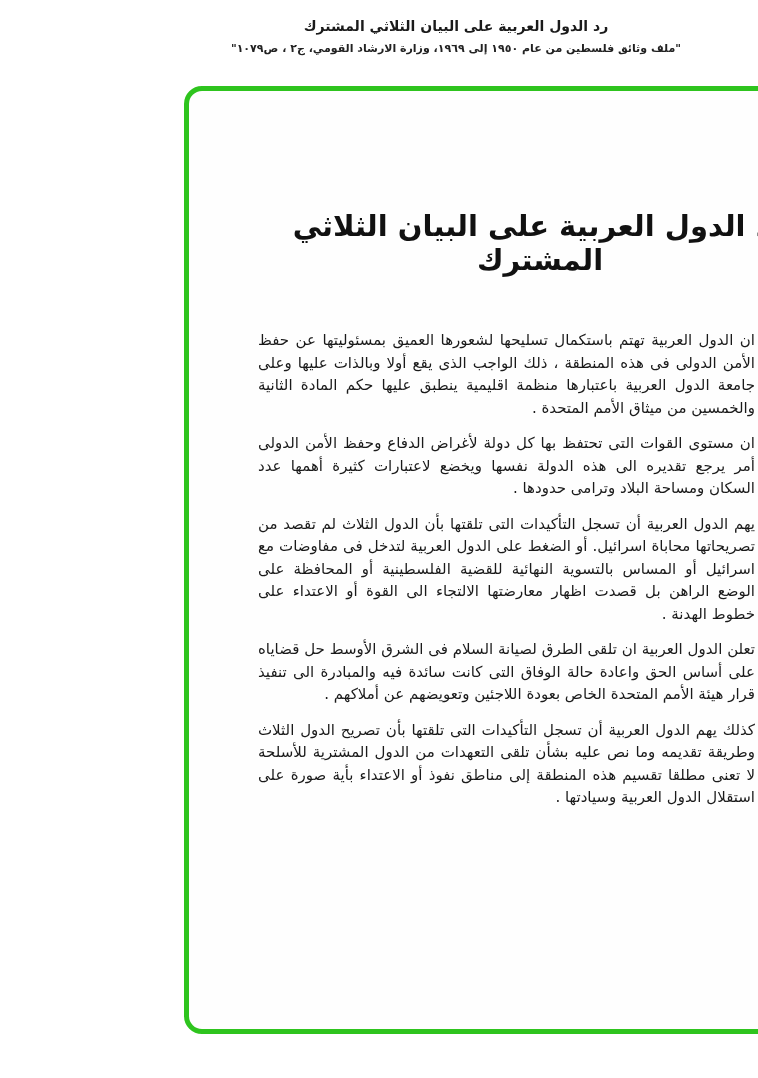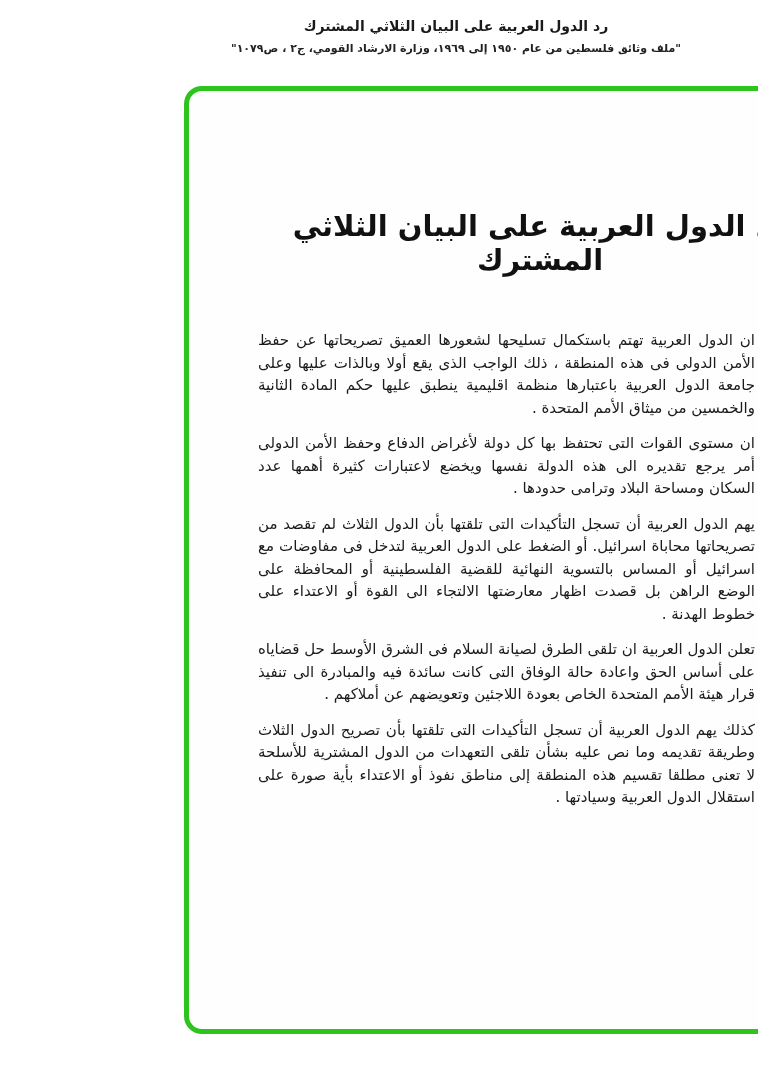--- a/index.html
+++ b/index.html
@@ -94,21 +94,21 @@
 
   <div class="scan-frame">
     <div class="scan-content">
 
       <h1 class="scan-title">رد الدول العربية على البيان الثلاثي المشترك</h1>
 
       <div class="paragraphs">
 
         <div class="para">
           <span class="num">١ —</span>
-          <span class="ptext">ان الدول العربية تهتم باستكمال تسليحها لشعورها العميق تصريحاتها عن حفظ الأمن الدولى فى هذه المنطقة ، ذلك الواجب الذى يقع أولا وبالذات عليها وعلى جامعة الدول العربية باعتبارها منظمة اقليمية ينطبق عليها حكم المادة الثانية والخمسين من ميثاق الأمم المتحدة .</span>
+          <span class="ptext">ان الدول العربية تهتم باستكمال تسليحها لشعورها العميق بمسئوليتها عن حفظ الأمن الدولى فى هذه المنطقة ، ذلك الواجب الذى يقع أولا وبالذات عليها وعلى جامعة الدول العربية باعتبارها منظمة اقليمية ينطبق عليها حكم المادة الثانية والخمسين من ميثاق الأمم المتحدة .</span>
         </div>
 
         <div class="para">
           <span class="num">٢ —</span>
           <span class="ptext">ان مستوى القوات التى تحتفظ بها كل دولة لأغراض الدفاع وحفظ الأمن الدولى أمر يرجع تقديره الى هذه الدولة نفسها ويخضع لاعتبارات كثيرة أهمها عدد السكان ومساحة البلاد وترامى حدودها .</span>
         </div>
 
         <div class="para">
           <span class="num">٣ —</span>
           <span class="ptext">يهم الدول العربية أن تسجل التأكيدات التى تلقتها بأن الدول الثلاث لم تقصد من تصريحاتها محاباة اسرائيل. أو الضغط على الدول العربية لتدخل فى مفاوضات مع اسرائيل أو المساس بالتسوية النهائية للقضية الفلسطينية أو المحافظة على الوضع الراهن بل قصدت اظهار معارضتها الالتجاء الى القوة أو الاعتداء على خطوط الهدنة .</span>

